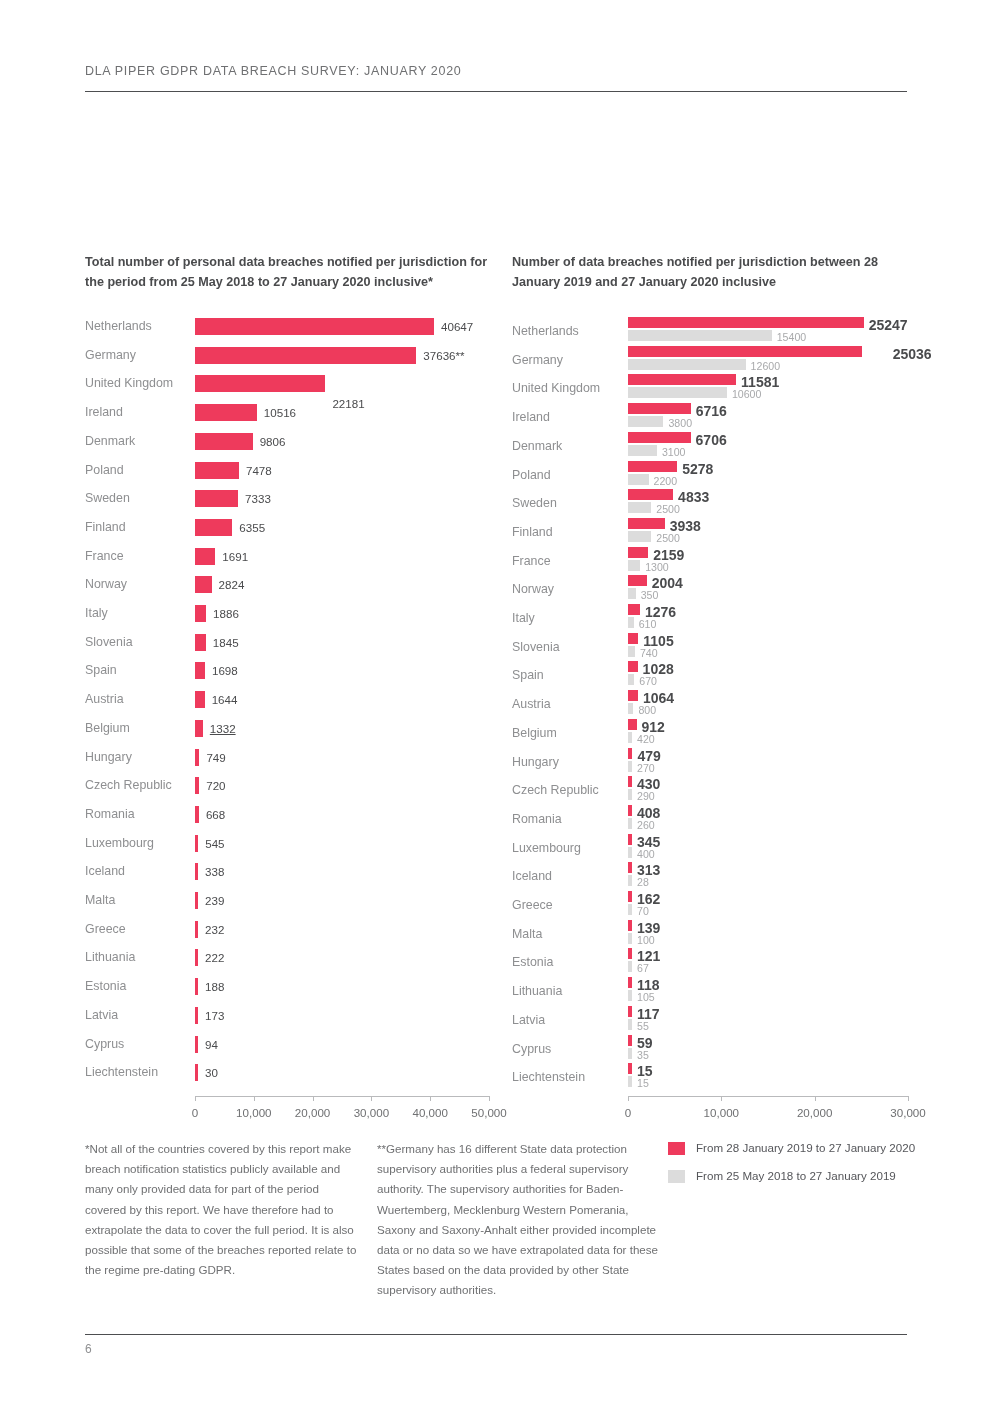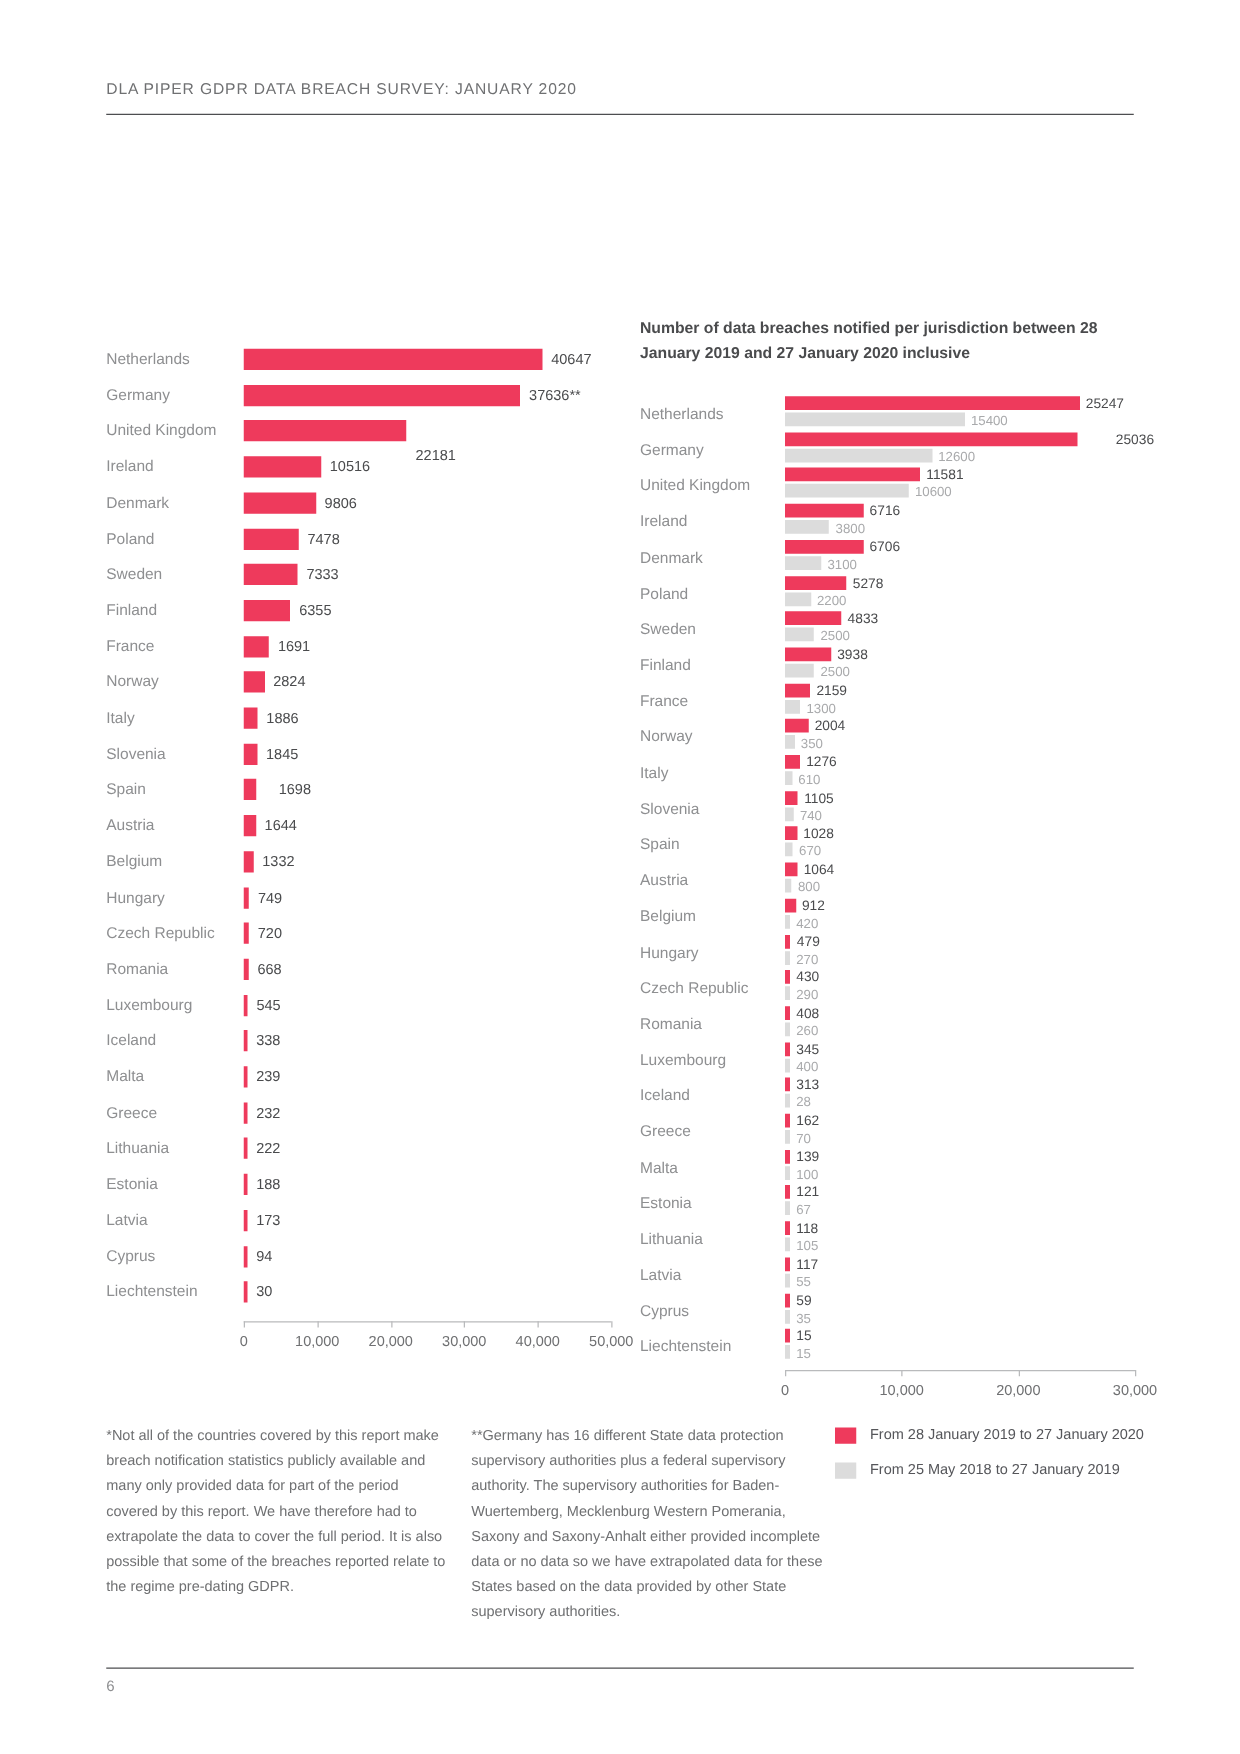--- a/index.html
+++ b/index.html
@@ -57,21 +57,21 @@
     white-space:nowrap;
   }
   .bar{position:absolute;background:#ee3a5c;}
   .bar.grey{background:#dcdcdc;}
   .val{
     position:absolute;
     font-size:11.6px;color:#4a4b4d;
     white-space:nowrap;
   }
   .val.grey{color:#a9aaac;font-size:10.6px;}
-  .val.bold{font-weight:normal;font-size:11px;}
+  .val.bold{font-weight:bold;font-size:14px;}
 
   
   .axis{position:absolute;left:0;right:0;}
   .axis-line{position:absolute;height:1px;background:#b9babc;}
   .tick{position:absolute;width:1px;height:5px;background:#b9babc;}
   .tick-label{
     position:absolute;font-size:11.6px;color:#6f7072;
     transform:translateX(-50%);white-space:nowrap;
   }
 
@@ -106,20 +106,21 @@
 </style>
 </head>
 <body>
 
 <div class="page">
 
   <div class="running-head">DLA PIPER GDPR DATA BREACH SURVEY: JANUARY 2020</div>
   <div class="head-rule"></div>
 
   <section class="chart chart-left">
+    <div class="chart-title">Total number of personal data breaches notified per jurisdiction for the period from 25 May 2018 to 27 January 2020 inclusive*</div>
     <div class="plot plot-left" id="plot-left">
         <div class="row" style="top: 1px; height: 28.7px;">
           <div class="row-label" style="top: 2px;">Netherlands</div>
           <div class="bar" style="left: 110px; top: 1px; width: 239.004px; height: 17px;"></div>
           <div class="val" style="left: 356.004px; top: 3px;">40647</div>
         </div>
         <div class="row" style="top: 29.7px; height: 28.7px;">
           <div class="row-label" style="top: 2px;">Germany</div>
           <div class="bar" style="left: 110px; top: 1px; width: 221.3px; height: 17px;"></div>
           <div class="val" style="left: 338.3px; top: 3px;">37636**</div>
@@ -170,31 +171,31 @@
           <div class="val" style="left: 128.09px; top: 3px;">1886</div>
         </div>
         <div class="row" style="top: 316.7px; height: 28.7px;">
           <div class="row-label" style="top: 2px;">Slovenia</div>
           <div class="bar" style="left: 110px; top: 1px; width: 10.8486px; height: 17px;"></div>
           <div class="val" style="left: 127.849px; top: 3px;">1845</div>
         </div>
         <div class="row" style="top: 345.4px; height: 28.7px;">
           <div class="row-label" style="top: 2px;">Spain</div>
           <div class="bar" style="left: 110px; top: 1px; width: 9.98424px; height: 17px;"></div>
-          <div class="val" style="left: 126.984px; top: 3px; margin-left: 11px;">1698</div>
+          <div class="val" style="left: 126.984px; top: 3px;">1698</div>
         </div>
         <div class="row" style="top: 374.1px; height: 28.7px;">
           <div class="row-label" style="top: 2px;">Austria</div>
           <div class="bar" style="left: 110px; top: 1px; width: 9.66672px; height: 17px;"></div>
           <div class="val" style="left: 126.667px; top: 3px;">1644</div>
         </div>
         <div class="row" style="top: 402.8px; height: 28.7px;">
           <div class="row-label" style="top: 2px;">Belgium</div>
           <div class="bar" style="left: 110px; top: 1px; width: 7.83216px; height: 17px;"></div>
-          <div class="val" style="left: 124.832px; top: 3px;">1332</div>
+          <div class="val" style="left: 124.832px; top: 3px; text-decoration: underline;">1332</div>
         </div>
         <div class="row" style="top: 431.5px; height: 28.7px;">
           <div class="row-label" style="top: 2px;">Hungary</div>
           <div class="bar" style="left: 110px; top: 1px; width: 4.40412px; height: 17px;"></div>
           <div class="val" style="left: 121.404px; top: 3px;">749</div>
         </div>
         <div class="row" style="top: 460.2px; height: 28.7px;">
           <div class="row-label" style="top: 2px;">Czech Republic</div>
           <div class="bar" style="left: 110px; top: 1px; width: 4.2336px; height: 17px;"></div>
           <div class="val" style="left: 121.234px; top: 3px;">720</div>

